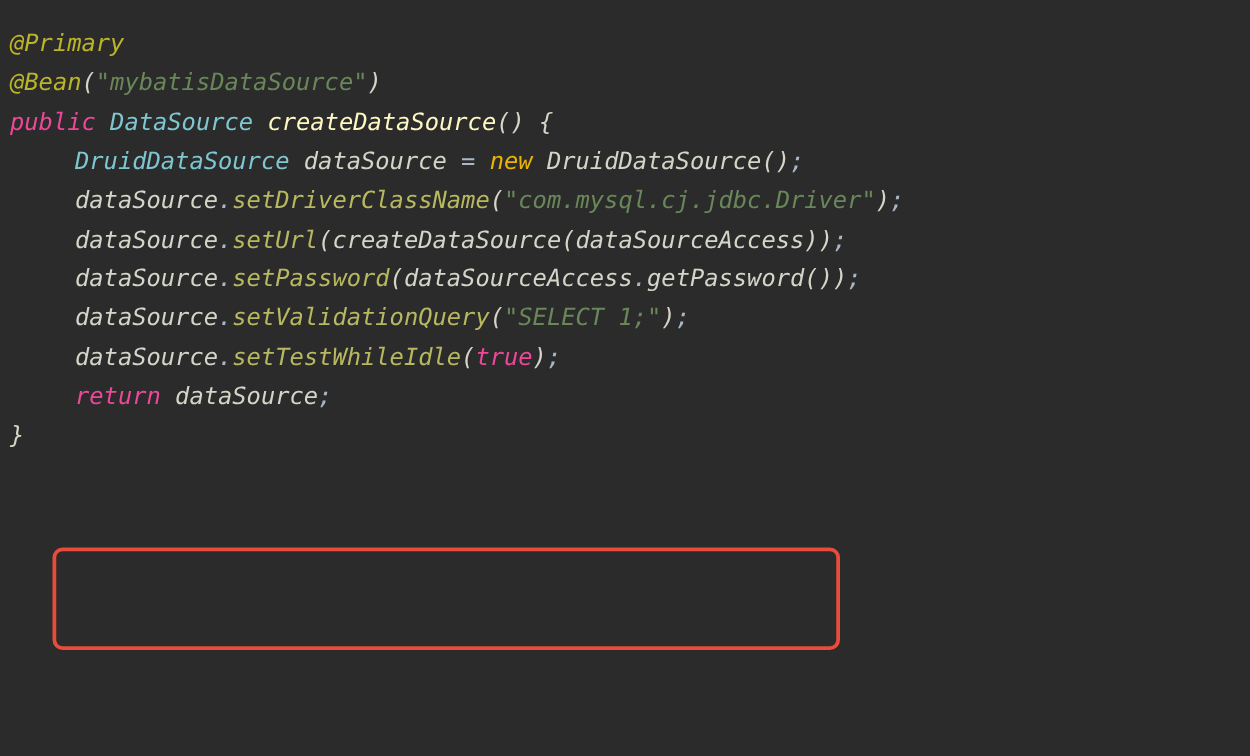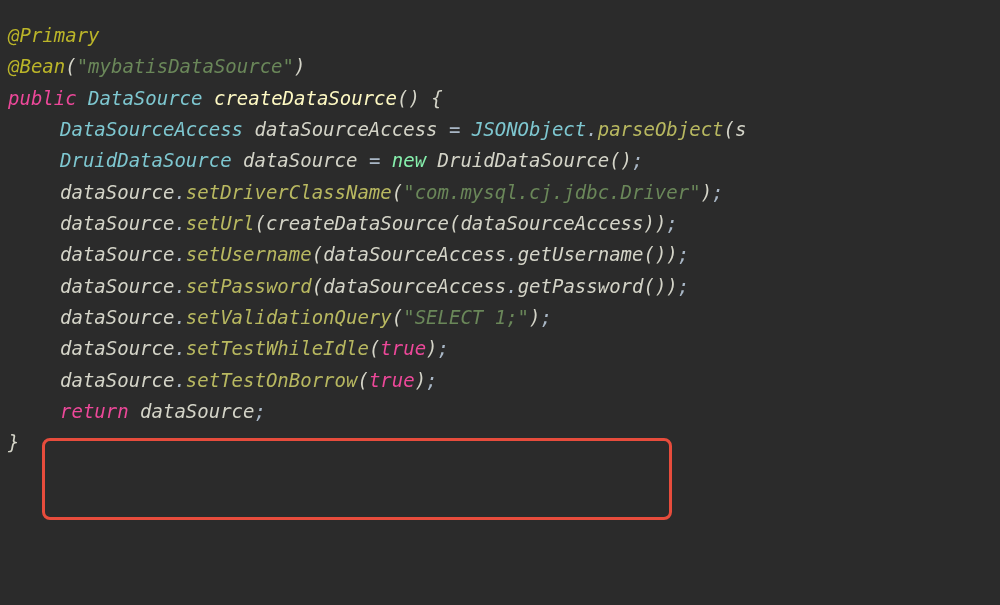--- a/index.html
+++ b/index.html
@@ -22,21 +22,21 @@
     .keyword { color: #ec4899; }
     .type { color: #7ec7d0; }
     .method-decl { color: #fef9c3; }
     .method-call { color: #b8b860; }
     .string { color: #6a8759; }
     .var { color: #d4d4c8; }
     .punct { color: #a9b7c6; }
     .paren { color: #d4d4c8; }
     .brace { color: #d4d4c8; }
     .dot { color: #a9b7c6; }
-    .new { color: #86efac; }
+    .new { color: #eab308; }
     .highlight-box {
       position: absolute;
       border: 3px solid #e74c3c;
       border-radius: 8px;
       left: 42px;
       top: 438px;
       width: 630px;
       height: 82px;
       pointer-events: none;
     }
@@ -48,45 +48,36 @@
   <div class="line">
     <span class="annotation">@Primary</span>
   </div>
   <div class="line">
     <span class="annotation">@Bean</span><span class="paren">(</span><span class="string">"mybatisDataSource"</span><span class="paren">)</span>
   </div>
   <div class="line">
     <span class="keyword">public</span> <span class="type">DataSource</span> <span class="method-decl">createDataSource</span><span class="paren">()</span><span class="brace"> {</span>
   </div>
   <div class="line indent-1">
-    <span class="type">DataSourceAccess</span> <span class="var">dataSourceAccess</span><span class="punct"> = </span><span class="type">JSONObject</span><span class="dot">.</span><span class="method-call">parseObject</span><span class="paren">(</span><span class="var">s</span>
-  </div>
-  <div class="line indent-1">
     <span class="type">DruidDataSource</span> <span class="var">dataSource</span><span class="punct"> = </span><span class="new">new</span> <span class="var">DruidDataSource</span><span class="paren">()</span><span class="punct">;</span>
   </div>
   <div class="line indent-1">
     <span class="var">dataSource</span><span class="dot">.</span><span class="method-call">setDriverClassName</span><span class="paren">(</span><span class="string">"com.mysql.cj.jdbc.Driver"</span><span class="paren">)</span><span class="punct">;</span>
   </div>
   <div class="line indent-1">
     <span class="var">dataSource</span><span class="dot">.</span><span class="method-call">setUrl</span><span class="paren">(</span><span class="var">createDataSource</span><span class="paren">(</span><span class="var">dataSourceAccess</span><span class="paren">)</span><span class="paren">)</span><span class="punct">;</span>
   </div>
   <div class="line indent-1">
-    <span class="var">dataSource</span><span class="dot">.</span><span class="method-call">setUsername</span><span class="paren">(</span><span class="var">dataSourceAccess</span><span class="dot">.</span><span class="var">getUsername</span><span class="paren">()</span><span class="paren">)</span><span class="punct">;</span>
-  </div>
-  <div class="line indent-1">
     <span class="var">dataSource</span><span class="dot">.</span><span class="method-call">setPassword</span><span class="paren">(</span><span class="var">dataSourceAccess</span><span class="dot">.</span><span class="var">getPassword</span><span class="paren">()</span><span class="paren">)</span><span class="punct">;</span>
   </div>
   <div class="line indent-1">
     <span class="var">dataSource</span><span class="dot">.</span><span class="method-call">setValidationQuery</span><span class="paren">(</span><span class="string">"SELECT 1;"</span><span class="paren">)</span><span class="punct">;</span>
   </div>
   <div class="line indent-1">
     <span class="var">dataSource</span><span class="dot">.</span><span class="method-call">setTestWhileIdle</span><span class="paren">(</span><span class="keyword">true</span><span class="paren">)</span><span class="punct">;</span>
-  </div>
-  <div class="line indent-1">
-    <span class="var">dataSource</span><span class="dot">.</span><span class="method-call">setTestOnBorrow</span><span class="paren">(</span><span class="keyword">true</span><span class="paren">)</span><span class="punct">;</span>
   </div>
   <div class="line indent-1">
     <span class="keyword">return</span> <span class="var">dataSource</span><span class="punct">;</span>
   </div>
   <div class="line">
     <span class="brace">}</span>
   </div>
 </div>
 
 <div class="highlight-box"></div>

